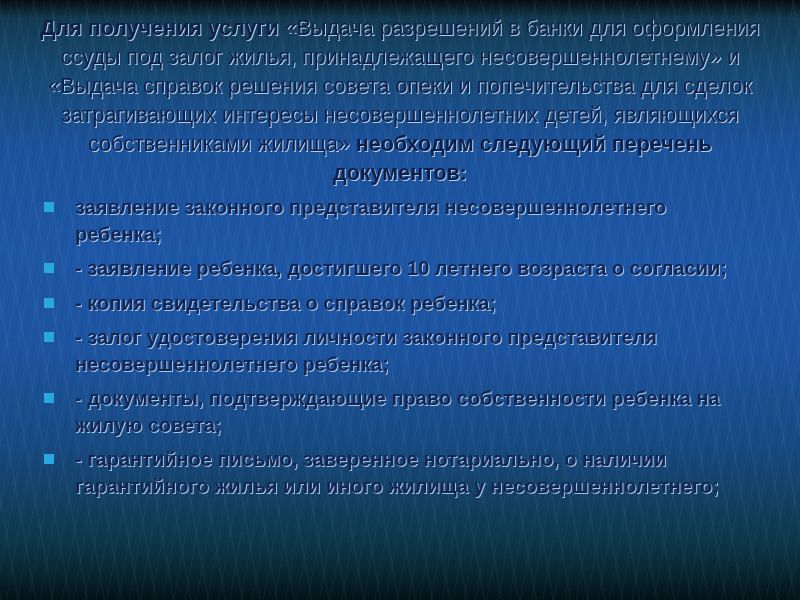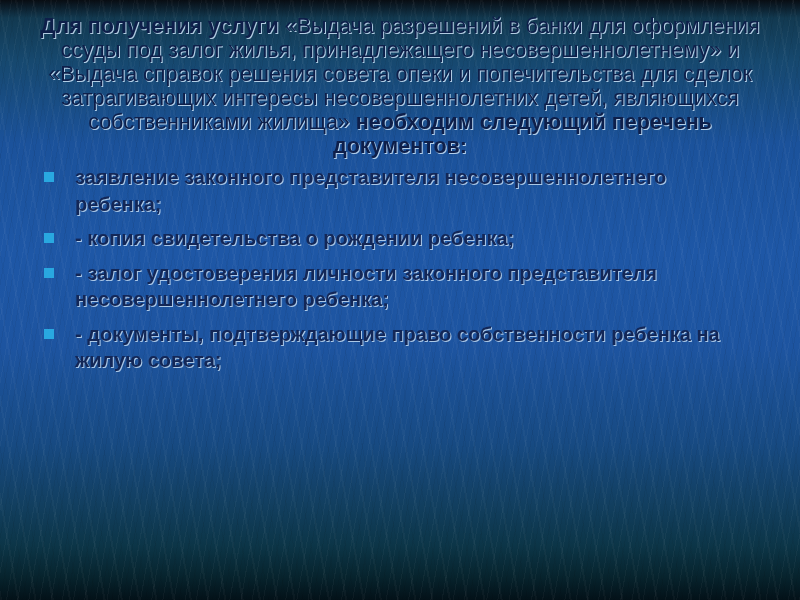--- a/index.html
+++ b/index.html
@@ -36,21 +36,21 @@
         #123f60 84%,
         #0c3547 91%,
         #07242e 96%,
         #031118 100%);
   }
   .title {
     margin: 14px auto 0 auto;
     width: 93%;
     text-align: center;
     font-size: 21.5px;
-    line-height: 24px;
+    line-height: 29px;
     color: #0e1f4a;
     text-shadow: 1px 1px 0 rgba(205,228,248,0.85);
   }
   .title .seg-bold { font-weight: 700; }
   .title .seg-regular { font-weight: 400; }
   .doc-list {
     list-style: none;
     margin: 6px 0 0 0;
     padding: 0 56px 0 44px;
   }
@@ -82,25 +82,33 @@
     <span class="seg-bold">Для получения услуги </span><span class="seg-regular">«Выдача разрешений в банки для оформления ссуды под залог жилья, принадлежащего несовершеннолетнему» и «Выдача справок решения совета опеки и попечительства для сделок затрагивающих интересы несовершеннолетних детей, являющихся собственниками жилища» </span><span class="seg-bold">необходим следующий перечень документов:</span>
   </div>
 
   <ul class="doc-list">
     <li>
       <span class="bullet-square"></span>
       <span class="li-text">заявление законного представителя несовершеннолетнего ребенка;</span>
     </li>
     <li>
       <span class="bullet-square"></span>
-      <span class="li-text">- копия свидетельства о рождении ребенка;</span>
+      <span class="li-text">- заявление ребенка, достигшего 10 летнего возраста о согласии;</span>
+    </li>
+    <li>
+      <span class="bullet-square"></span>
+      <span class="li-text">- копия свидетельства о справок ребенка;</span>
     </li>
     <li>
       <span class="bullet-square"></span>
       <span class="li-text">- залог удостоверения личности законного представителя несовершеннолетнего ребенка;</span>
     </li>
     <li>
       <span class="bullet-square"></span>
       <span class="li-text">- документы, подтверждающие право собственности ребенка на жилую совета;</span>
     </li>
+    <li>
+      <span class="bullet-square"></span>
+      <span class="li-text">- гарантийное письмо, заверенное нотариально, о наличии гарантийного жилья или иного жилища у несовершеннолетнего;</span>
+    </li>
   </ul>
 
 </div>
 
 </body></html>

